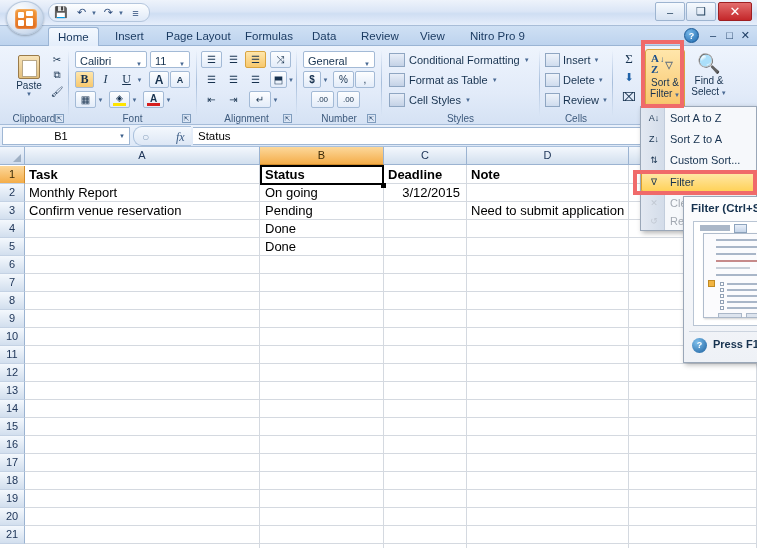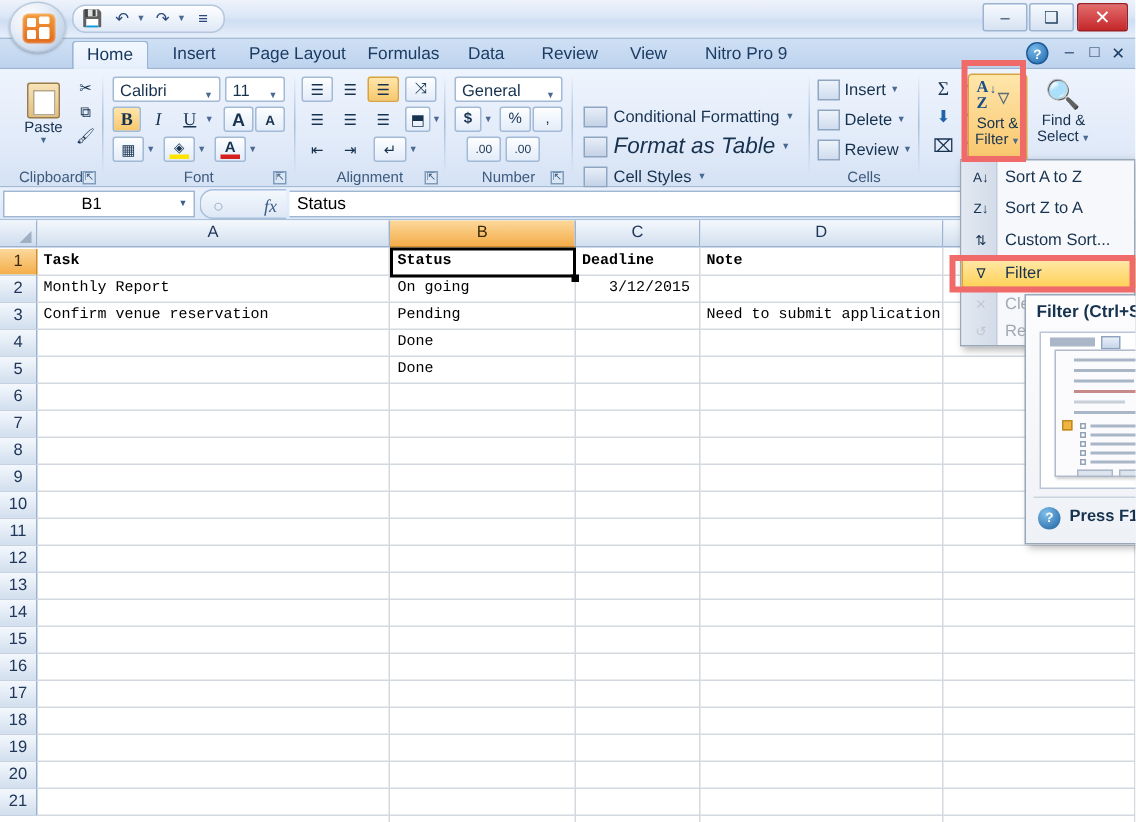--- a/index.html
+++ b/index.html
@@ -171,22 +171,22 @@
     font-size:11px; color:#20375a; text-align:center; line-height:17px;
   }
   .rowhdr.sel {
     background:linear-gradient(to bottom,#fcd89b,#f4ad49);
     border-right:1px solid #d08b2a; color:#3a2a08;
   }
   .vline { position:absolute; width:1px; background:#d4d9e0; }
   .hline { position:absolute; height:1px; background:#d4d9e0; }
   .cell {
     position:absolute; height:18px; line-height:18px;
-    font-size:10px; color:#000; padding-left:3px;
-    white-space:nowrap; overflow:hidden;font-family:Liberation Mono, monospace;
+    font-size:13px; color:#000; padding-left:3px;
+    white-space:nowrap; overflow:hidden;
   }
   .cell.b { font-weight:bold; }
   .cell.r { text-align:right; padding-right:5px; padding-left:0; }
   #active-cell {
     position:absolute; border:2px solid #000; z-index:5;
   }
   #active-handle {
     position:absolute; width:5px; height:5px; background:#000; z-index:6;
   }
 
@@ -372,29 +372,29 @@
     <div class="rbtn" style="left:24px; top:25px; width:9px; height:17px; font-size:6px; color:#4a6a94;">▼</div>
     <div class="rbtn bx" style="left:36px; top:25px; width:21px; height:17px;">%</div>
     <div class="rbtn bx" style="left:58px; top:25px; width:20px; height:17px;">,</div>
     <div class="rbtn bx" style="left:14px; top:45px; width:23px; height:17px; font-size:8px;">.00</div>
     <div class="rbtn bx" style="left:40px; top:45px; width:23px; height:17px; font-size:8px;">.00</div>
     <div class="group-label">Number</div>
     <div class="dlg-launch" style="left:70px;">⇱</div>
   </div>
   <div class="group-sep" style="left:381px;"></div>
 
-  <div class="group" style="left:382px; width:157px;margin-top:18px;">
+  <div class="group" style="left:382px; width:157px;">
     <div class="rbtn" style="left:6px; top:5px; width:146px; height:17px; justify-content:flex-start;">
       <span style="width:16px;height:14px;background:linear-gradient(to bottom,#e8eef8,#c4d2e6);border:1px solid #8fa6c2;margin-right:4px;"></span>
       <span style="font-size:11px;">Conditional Formatting</span>
       <span style="font-size:6px;color:#4a6a94;margin-left:4px;">▼</span>
     </div>
     <div class="rbtn" style="left:6px; top:25px; width:146px; height:17px; justify-content:flex-start;">
       <span style="width:16px;height:14px;background:linear-gradient(to bottom,#e8eef8,#c4d2e6);border:1px solid #8fa6c2;margin-right:4px;"></span>
-      <span style="font-size:15px;font-style:italic;">Format as Table</span>
+      <span style="font-size:11px;">Format as Table</span>
       <span style="font-size:6px;color:#4a6a94;margin-left:4px;">▼</span>
     </div>
     <div class="rbtn" style="left:6px; top:45px; width:146px; height:17px; justify-content:flex-start;">
       <span style="width:16px;height:14px;background:linear-gradient(to bottom,#e8eef8,#c4d2e6);border:1px solid #8fa6c2;margin-right:4px;"></span>
       <span style="font-size:11px;">Cell Styles</span>
       <span style="font-size:6px;color:#4a6a94;margin-left:4px;">▼</span>
     </div>
     <div class="group-label">Styles</div>
   </div>
   <div class="group-sep" style="left:539px;"></div>

